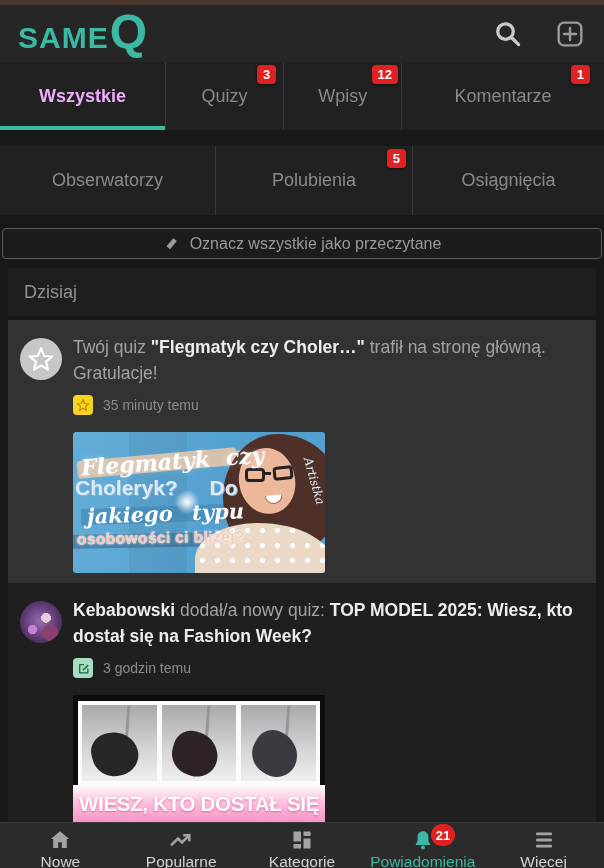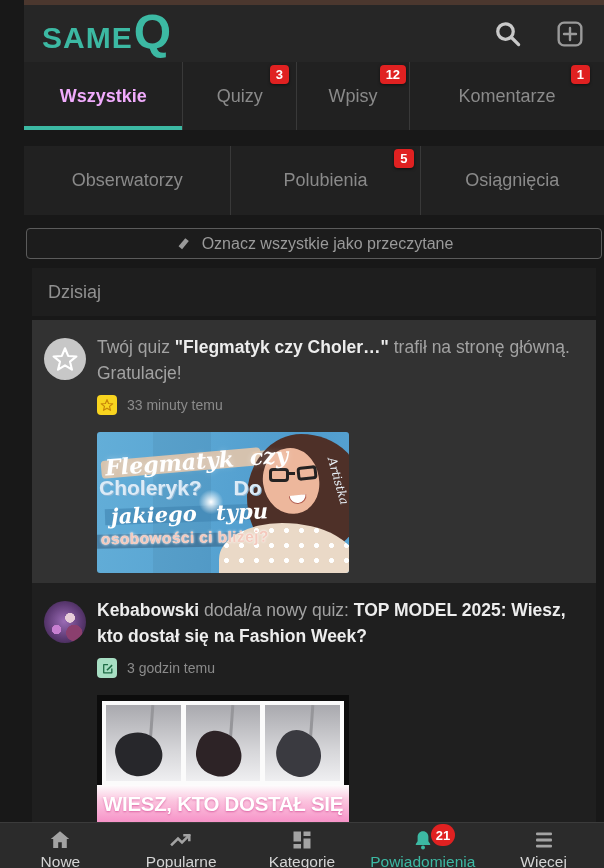--- a/index.html
+++ b/index.html
@@ -1,18 +1,18 @@
 <!DOCTYPE html>
 <html><head>
 <meta charset="utf-8">
 <style>
   html,body{margin:0;padding:0;background:#181818;}
   *{box-sizing:border-box;}
   .app{position:relative;width:604px;height:868px;overflow:hidden;background:#181818;
-       font-family:"Liberation Sans",sans-serif;padding-left:24px;-webkit-font-smoothing:antialiased;}
+       font-family:"Liberation Sans",sans-serif;-webkit-font-smoothing:antialiased;}
 
   
   .top-strip{height:5px;background:#4b372e;}
   .header{height:57px;background:#262626;display:flex;align-items:center;padding:0 18px;}
   .logo{display:flex;align-items:baseline;color:#3cb9a3;font-weight:700;text-transform:uppercase;
         letter-spacing:1px;cursor:pointer;}
   .logo .lg-s{font-size:30px;}
   .logo .lg-q{font-size:48px;line-height:.8;margin:0 1px;}
   .header-icons{margin-left:auto;display:flex;align-items:center;gap:30px;}
   .hicon{width:32px;height:32px;display:flex;align-items:center;justify-content:center;cursor:pointer;}
@@ -202,21 +202,21 @@
     <div class="notif-body">
       <div class="notif-text">
         <span>Twój quiz </span><span class="hl">"Flegmatyk czy Choler…"</span><span> trafił na stronę główną. Gratulacje!</span>
       </div>
       <div class="time-row">
         <span class="time-icon ti-yellow">
           <svg width="14" height="14" viewBox="0 0 24 24" fill="none" stroke="#c7860a" stroke-width="2" stroke-linejoin="round">
             <polygon points="12,2.8 14.7,9.4 21.8,9.8 16.3,14.3 18,21.2 12,17.4 6,21.2 7.7,14.3 2.2,9.8 9.3,9.4"></polygon>
           </svg>
         </span>
-        <span>33 minuty temu</span>
+        <span>35 minuty temu</span>
       </div>
       <div class="thumb1">
         <div class="th-el q1-s1"></div>
         <div class="th-el q1-s1b"></div>
         <div class="th-el q1-s2"></div>
         <div class="th-el q1-s3"></div>
         <div class="th-el w-hair"></div>
         <div class="th-el w-face"></div>
         <div class="th-el w-lensA"></div>
         <div class="th-el w-lensB"></div>

